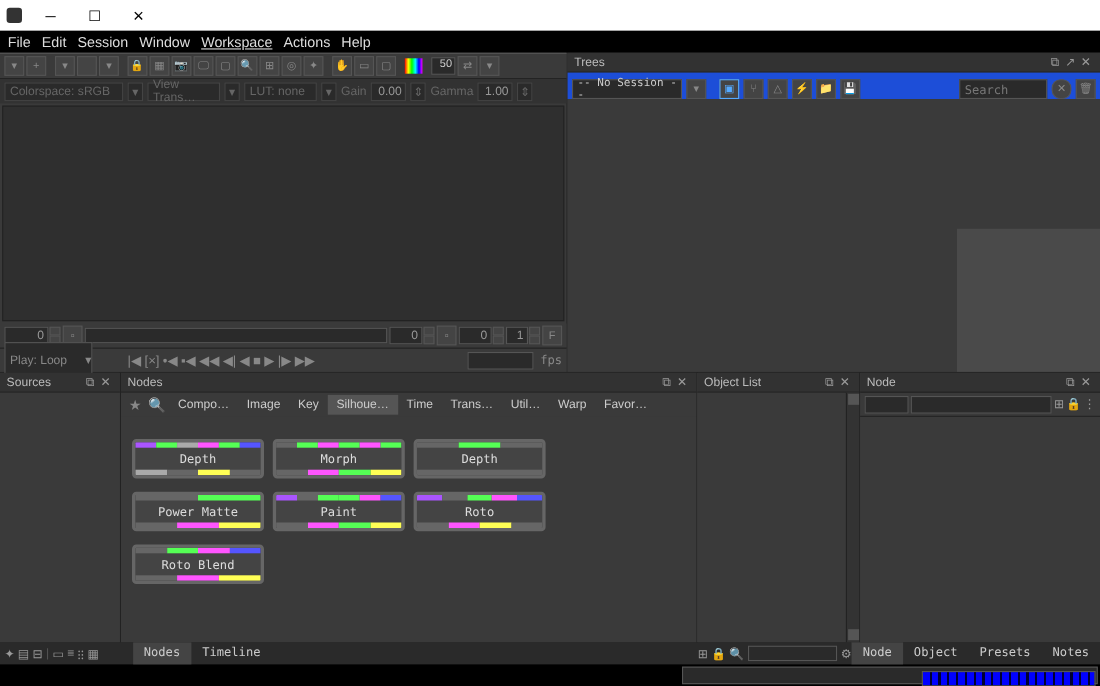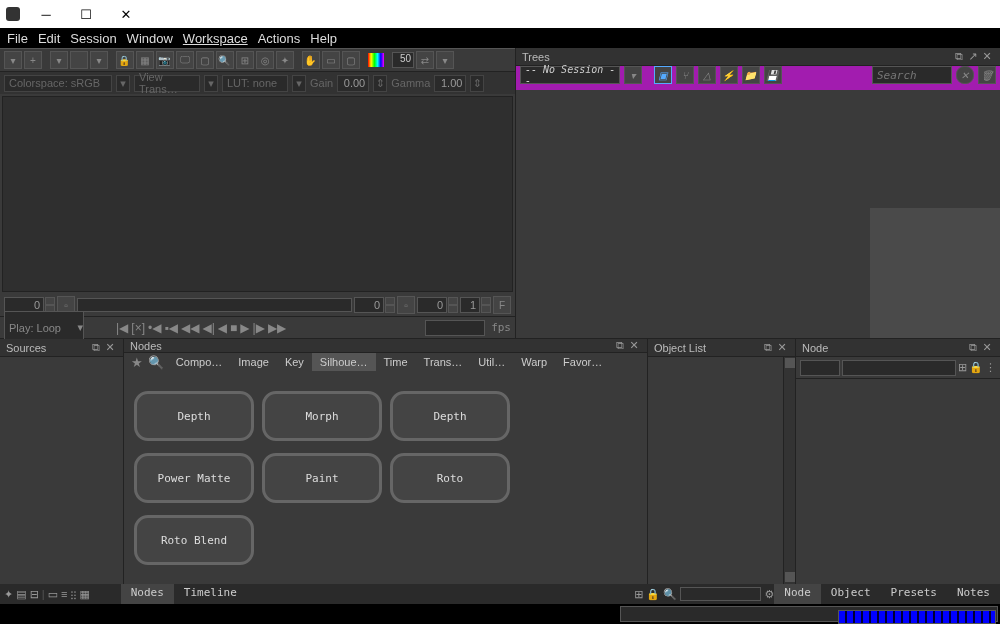--- a/index.html
+++ b/index.html
@@ -30,34 +30,34 @@
 .spin { display: flex; align-items: center; gap: 1px; }
 .spin-val { width: 40px; height: 16px; background: #2a2a2a; border: 1px solid #555; text-align: right; padding-right: 3px; line-height: 14px; color: #999; }
 .spin-btn { width: 10px; height: 8px; background: #444; border: 1px solid #555; }
 .slider-track { height: 14px; background: #2a2a2a; border: 1px solid #555; flex: 1; }
 .playbar { height: 22px; display: flex; align-items: center; padding: 0 4px; gap: 2px; background: #3a3a3a; border-top: 1px solid #222; }
 .play-drop { width: 80px; height: 33px; background: #2a2a2a; border: 1px solid #555; padding-left: 4px; display: flex; align-items: center; color: #888; font-family: monospace; }
 .transport { display: flex; gap: 3px; margin-left: 30px; }
 .tbtn { color: #888; font-size: 12px; }
 .fps-box { width: 60px; height: 16px; background: #2a2a2a; border: 1px solid #555; margin-left: auto; }
 .fps-label { color: #888; margin-left: 4px; font-family: monospace; }
-.trees-bar { height: 24px; display: flex; align-items: flex-start; padding: 0 4px; gap: 4px; background: #a21caf; font-style: italic; }
+.trees-bar { height: 24px; display: flex; align-items: flex-end; padding: 0 4px; gap: 4px; background: #1d4ed8; }
 .session-drop { width: 100px; height: 18px; background: #2a2a2a; border: 1px solid #555; padding-left: 4px; display: flex; align-items: center; color: #ccc; font-family: monospace; font-size: 10px; }
 .search-box { width: 80px; height: 18px; background: #2a2a2a; border: 1px solid #555; padding-left: 4px; color: #777; font-family: monospace; font-size: 11px; display: flex; align-items: center; margin-left: auto; }
 .trees-body { flex: 1; background: #3a3a3a; position: relative; }
 .trees-rect { position: absolute; right: 0; bottom: 0; width: 130px; height: 130px; background: #4a4a4a; }
 .lower-row { display: flex; background: #3a3a3a; flex: 1; }
 .src-body { flex: 1; background: #3a3a3a; }
 .nodes-body { flex: 1; background: #3a3a3a; position: relative; }
 .nodes-tabs { height: 22px; display: flex; align-items: center; gap: 0; padding: 0 4px; font-family: monospace; font-size: 11px; background: #3a3a3a; }
 .ntab { padding: 3px 8px; color: #ccc; }
 .ntab.active { background: #555; }
 .star { color: #888; font-size: 13px; padding: 0 3px; }
 .node-grid { padding: 20px 10px; display: grid; grid-template-columns: repeat(3, 120px); gap: 12px 8px; }
-.node-box { height: 50px; border: 3px solid #666; border-radius: 14px; background: #444; display: flex; flex-direction: row; overflow: hidden; position: relative; }
+.node-box { height: 36px; border: 3px solid #666; border-radius: 4px; background: #444; display: flex; flex-direction: column; overflow: hidden; position: relative; }
 .node-strip { height: 5px; display: flex; }
 .node-strip span { flex: 1; }
 .node-label { flex: 1; display: flex; align-items: center; justify-content: center; color: #ddd; font-family: monospace; font-size: 11px; }
 .obj-body { flex: 1; background: #3a3a3a; position: relative; }
 .scrollbar-v { position: absolute; right: 0; top: 0; bottom: 0; width: 12px; background: #333; border-left: 1px solid #222; }
 .scroll-thumb { background: #555; width: 10px; height: 10px; margin: 1px; }
 .node-param-body { flex: 1; background: #3a3a3a; }
 .node-param-row { height: 22px; display: flex; align-items: center; padding: 0 4px; gap: 2px; border-bottom: 1px solid #222; }
 .param-field { height: 16px; background: #2a2a2a; border: 1px solid #555; flex: 1; }
 .btab { padding: 2px 10px; font-family: monospace; font-size: 11px; color: #ccc; }
@@ -217,21 +217,21 @@
       <div class="tool-btn">🗑</div>
     </div>
     <div class="trees-body">
       <div class="trees-rect"></div>
     </div>
   </div>
 </div>
 
 <div class="lower-row" style="height:246px; border-top:1px solid #222;">
 
-  <div class="panel" style="width:124px; border-right:1px solid #222;">
+  <div class="panel" style="width:110px; border-right:1px solid #222;">
     <div class="panel-header">
       <span class="title">Sources</span>
       <span class="pbtn">⧉</span>
       <span class="pbtn">✕</span>
     </div>
     <div class="src-body"></div>
   </div>
 
   <div class="panel" style="width:524px; border-right:1px solid #222;">
     <div class="panel-header">

